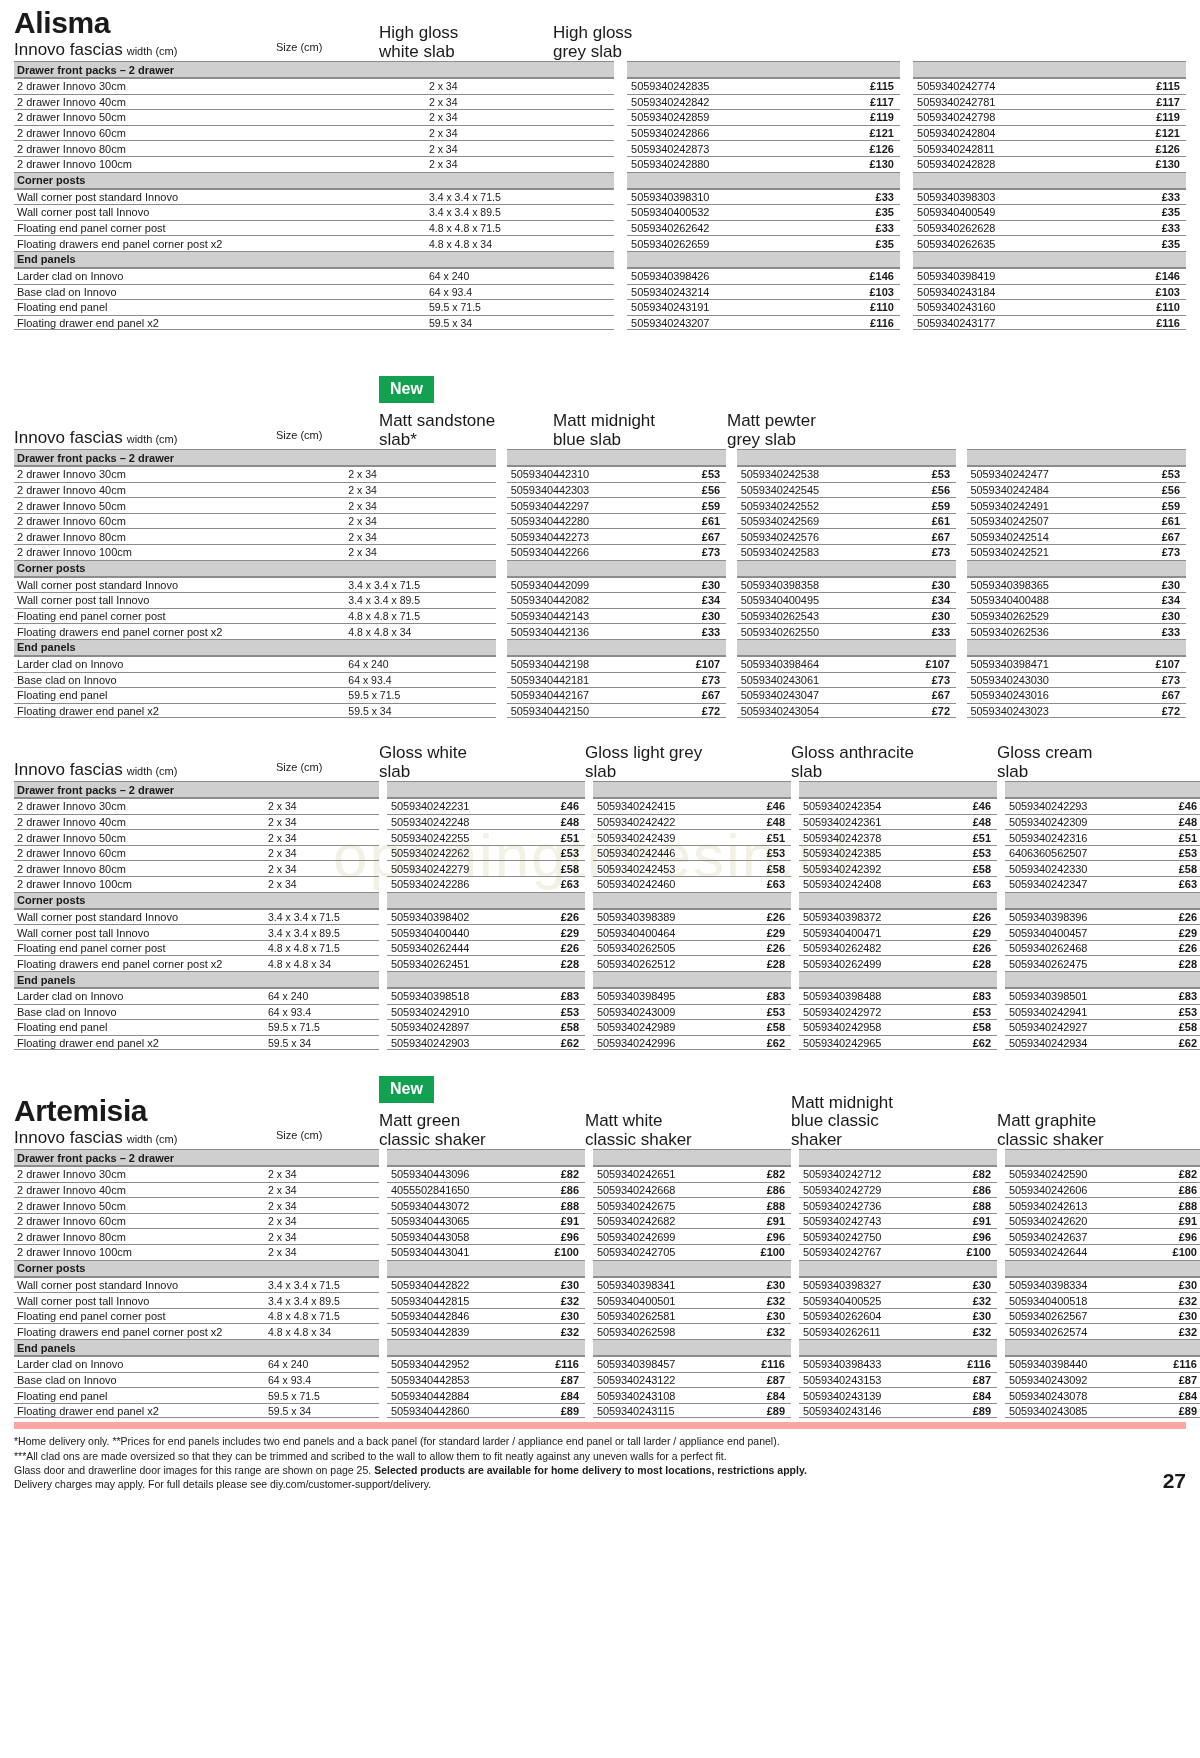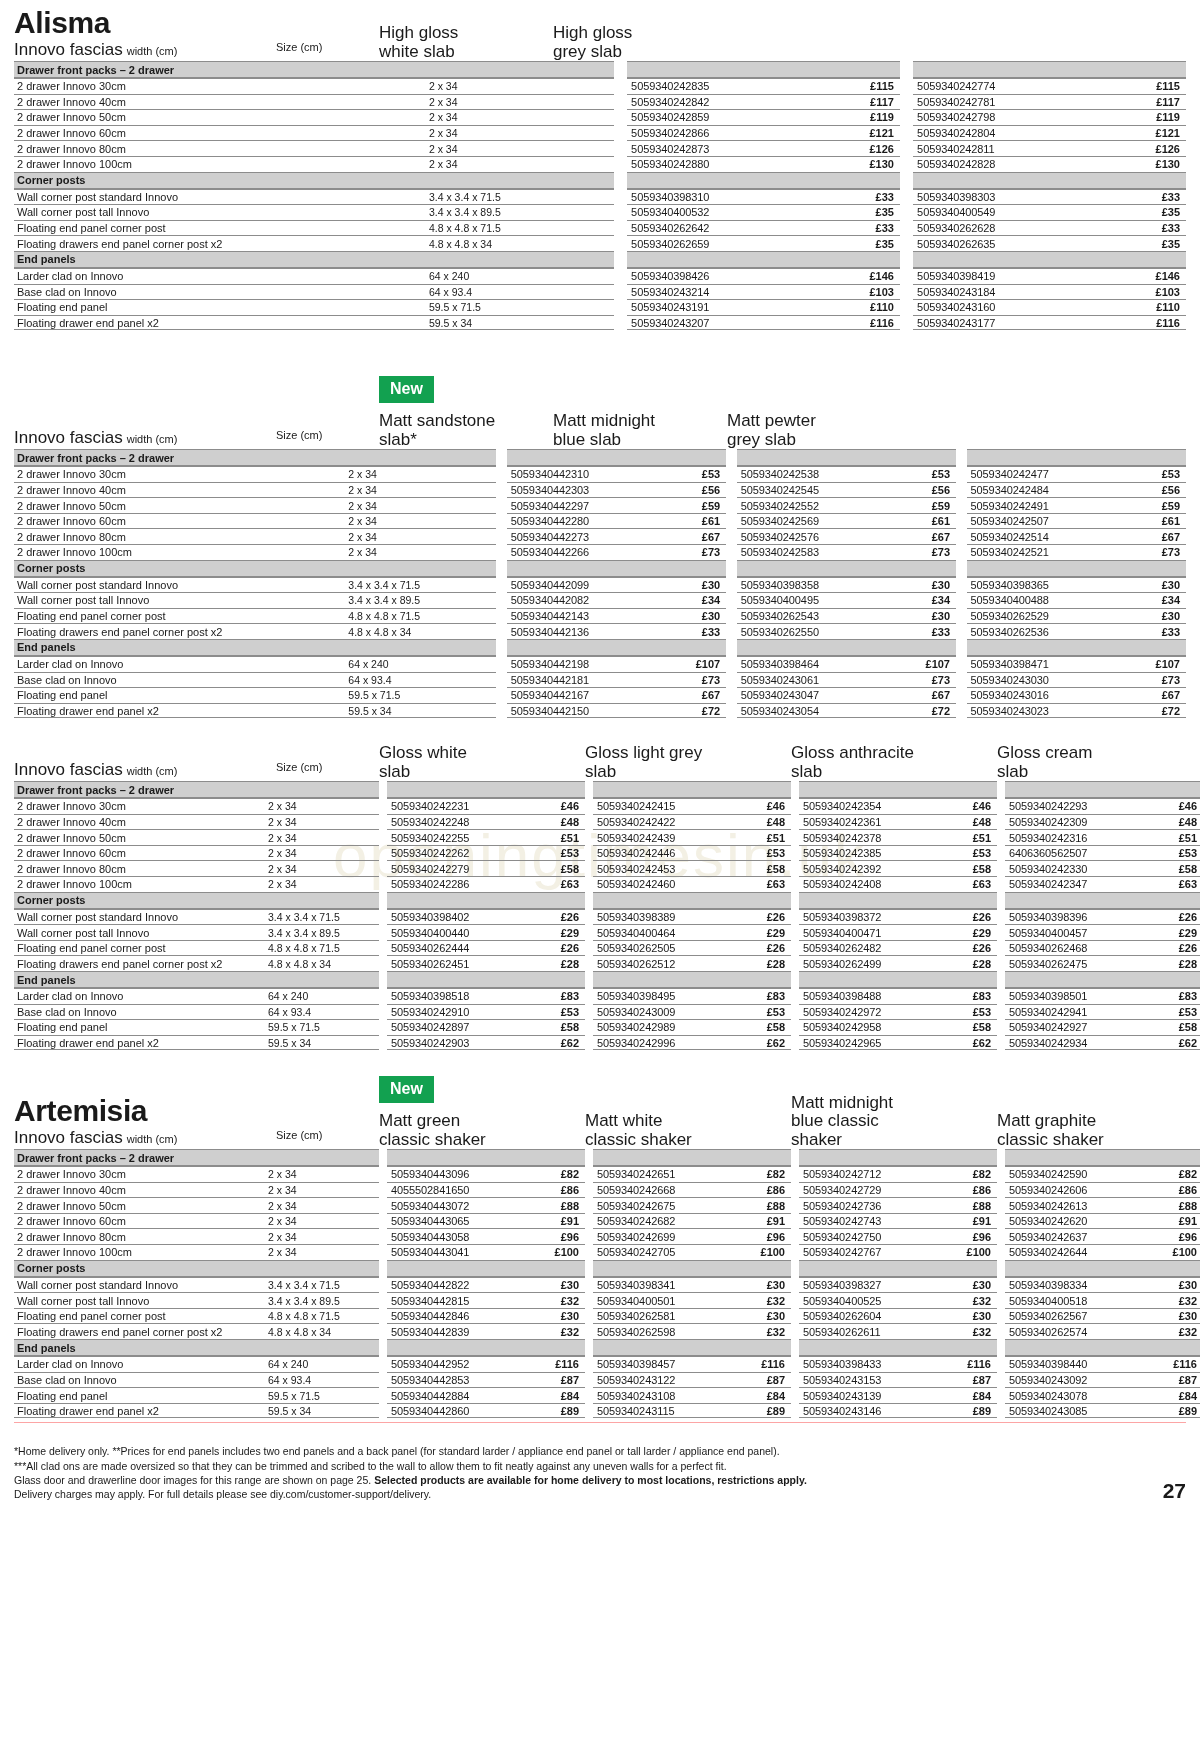--- a/index.html
+++ b/index.html
@@ -123,22 +123,22 @@
   .lastline td > .cell { border-bottom: 1px solid #8c8c8c; }
 
   .empty { border: none !important; background: transparent !important; }
 
   
   .gap-lg { height: 42px; }
   .gap-md { height: 22px; }
 
   
   .footer {
-    border-top: 1px solid #fca5a5;
-    padding-top: 21px;
+    border-top: 7px solid #fca5a5;
+    padding-top: 5px;
     font-size: 10.5px;
     line-height: 1.35;
     position: relative;
     z-index: 1;
   }
   .footer b { font-weight: bold; }
   .pagenum {
     position: absolute;
     right: 0;
     bottom: -4px;

